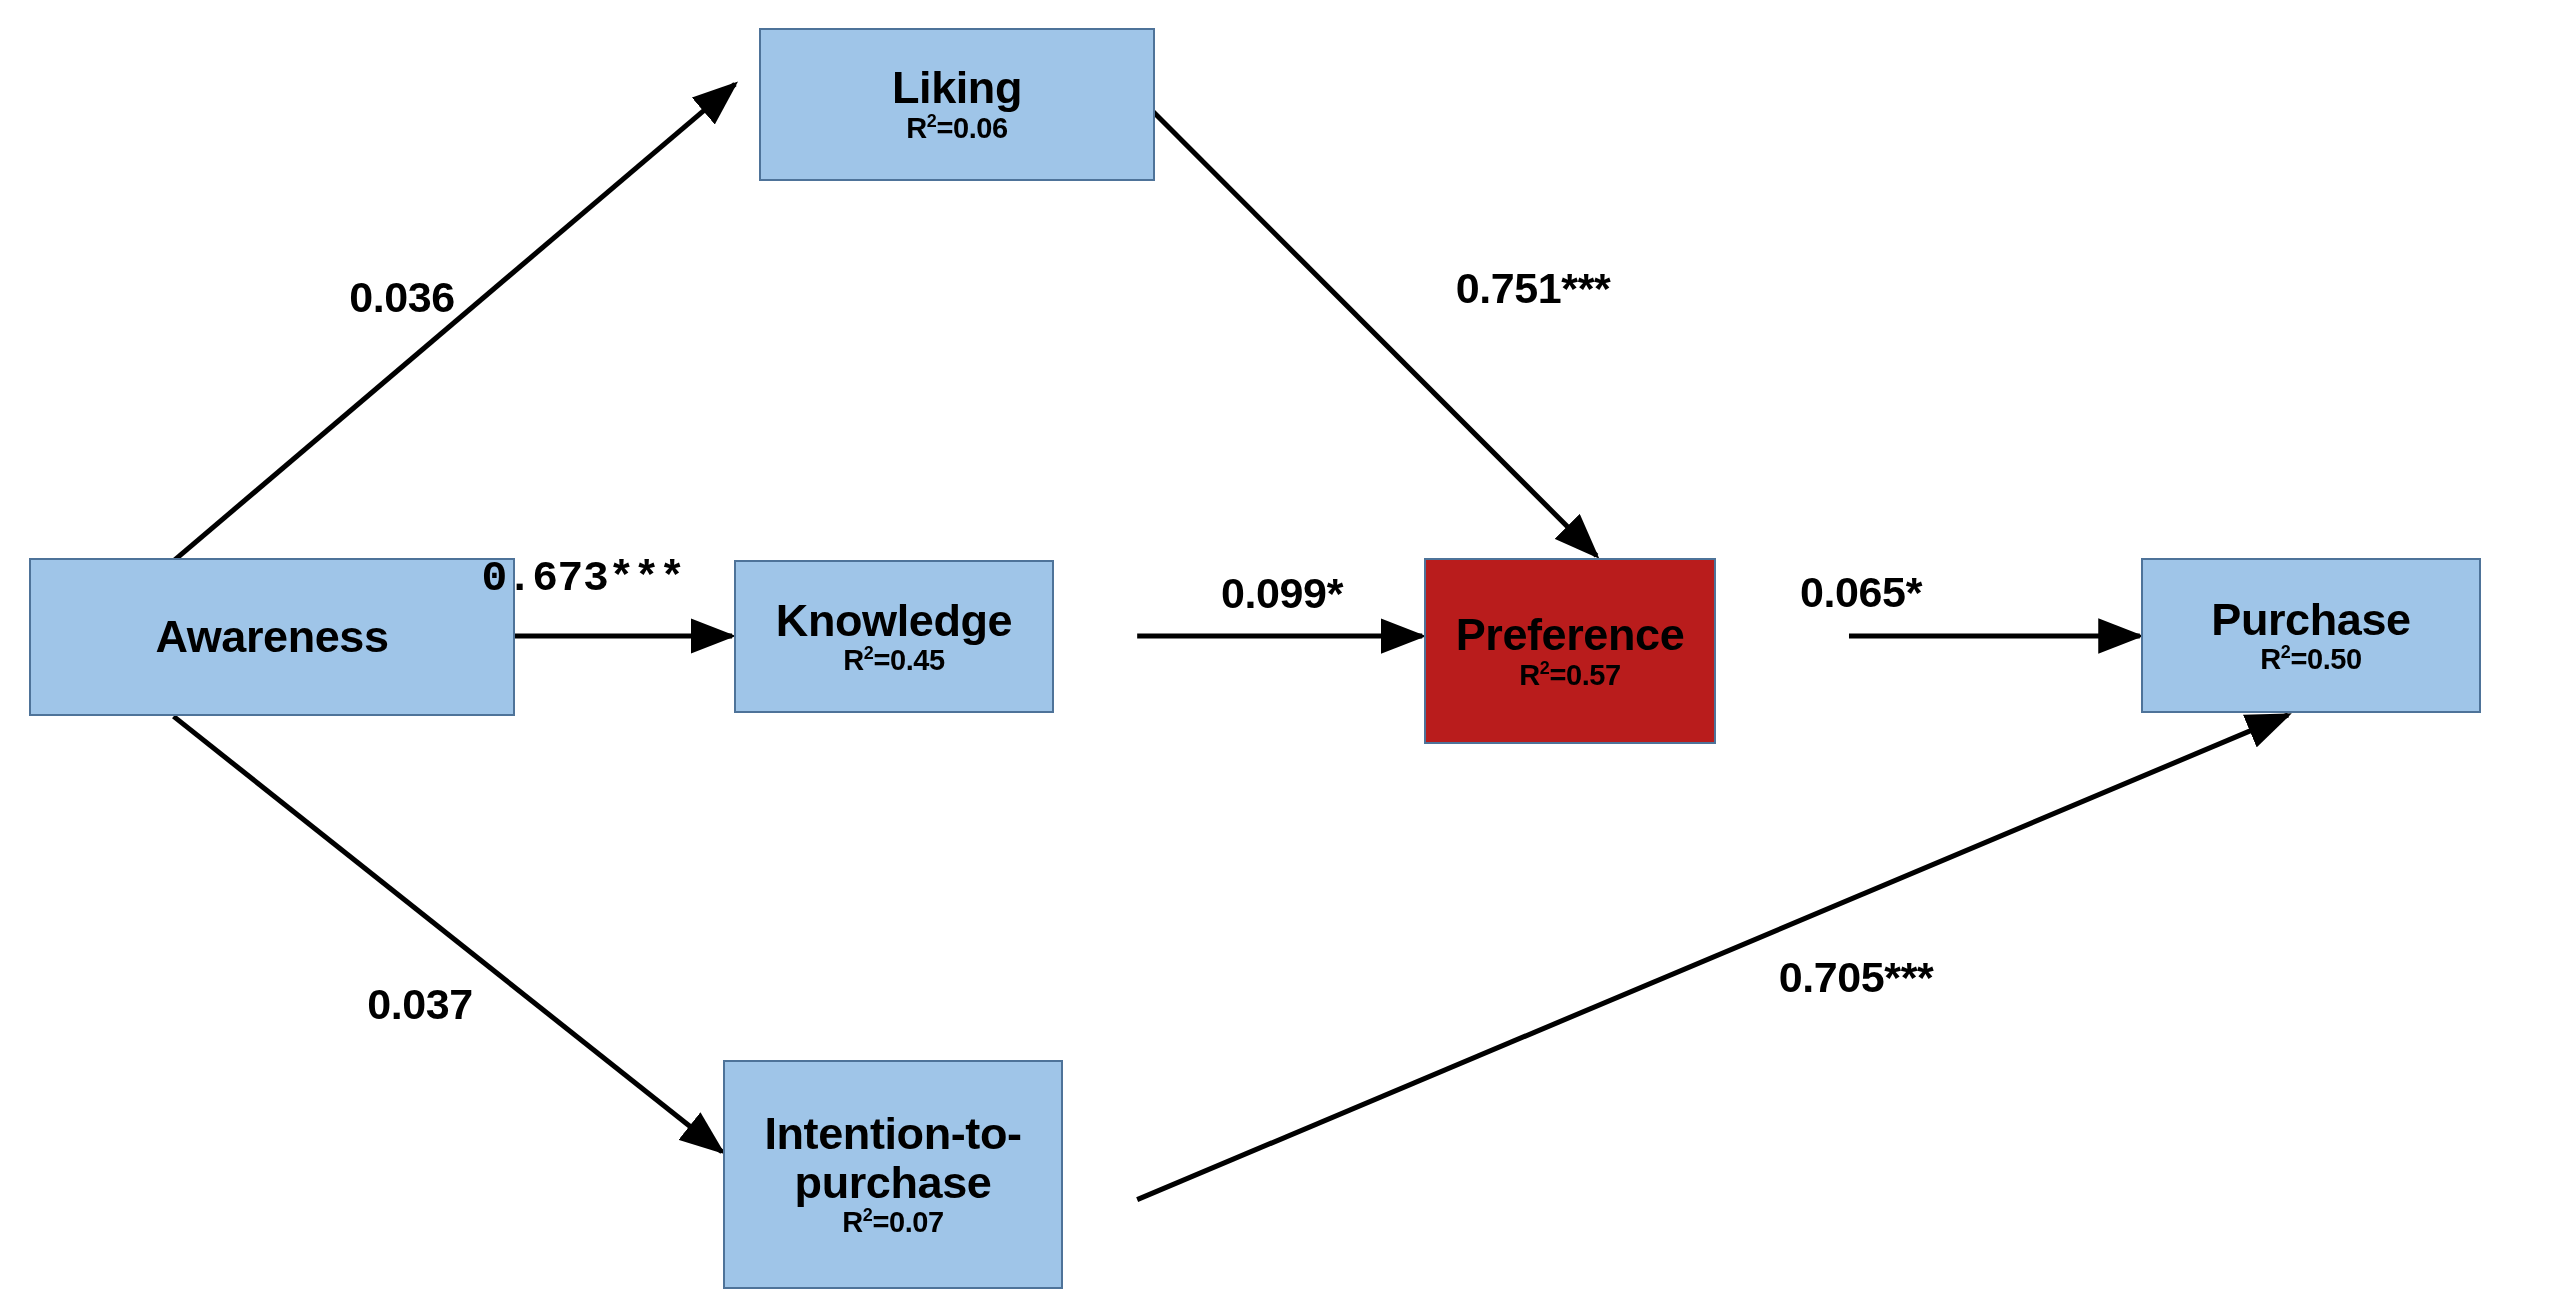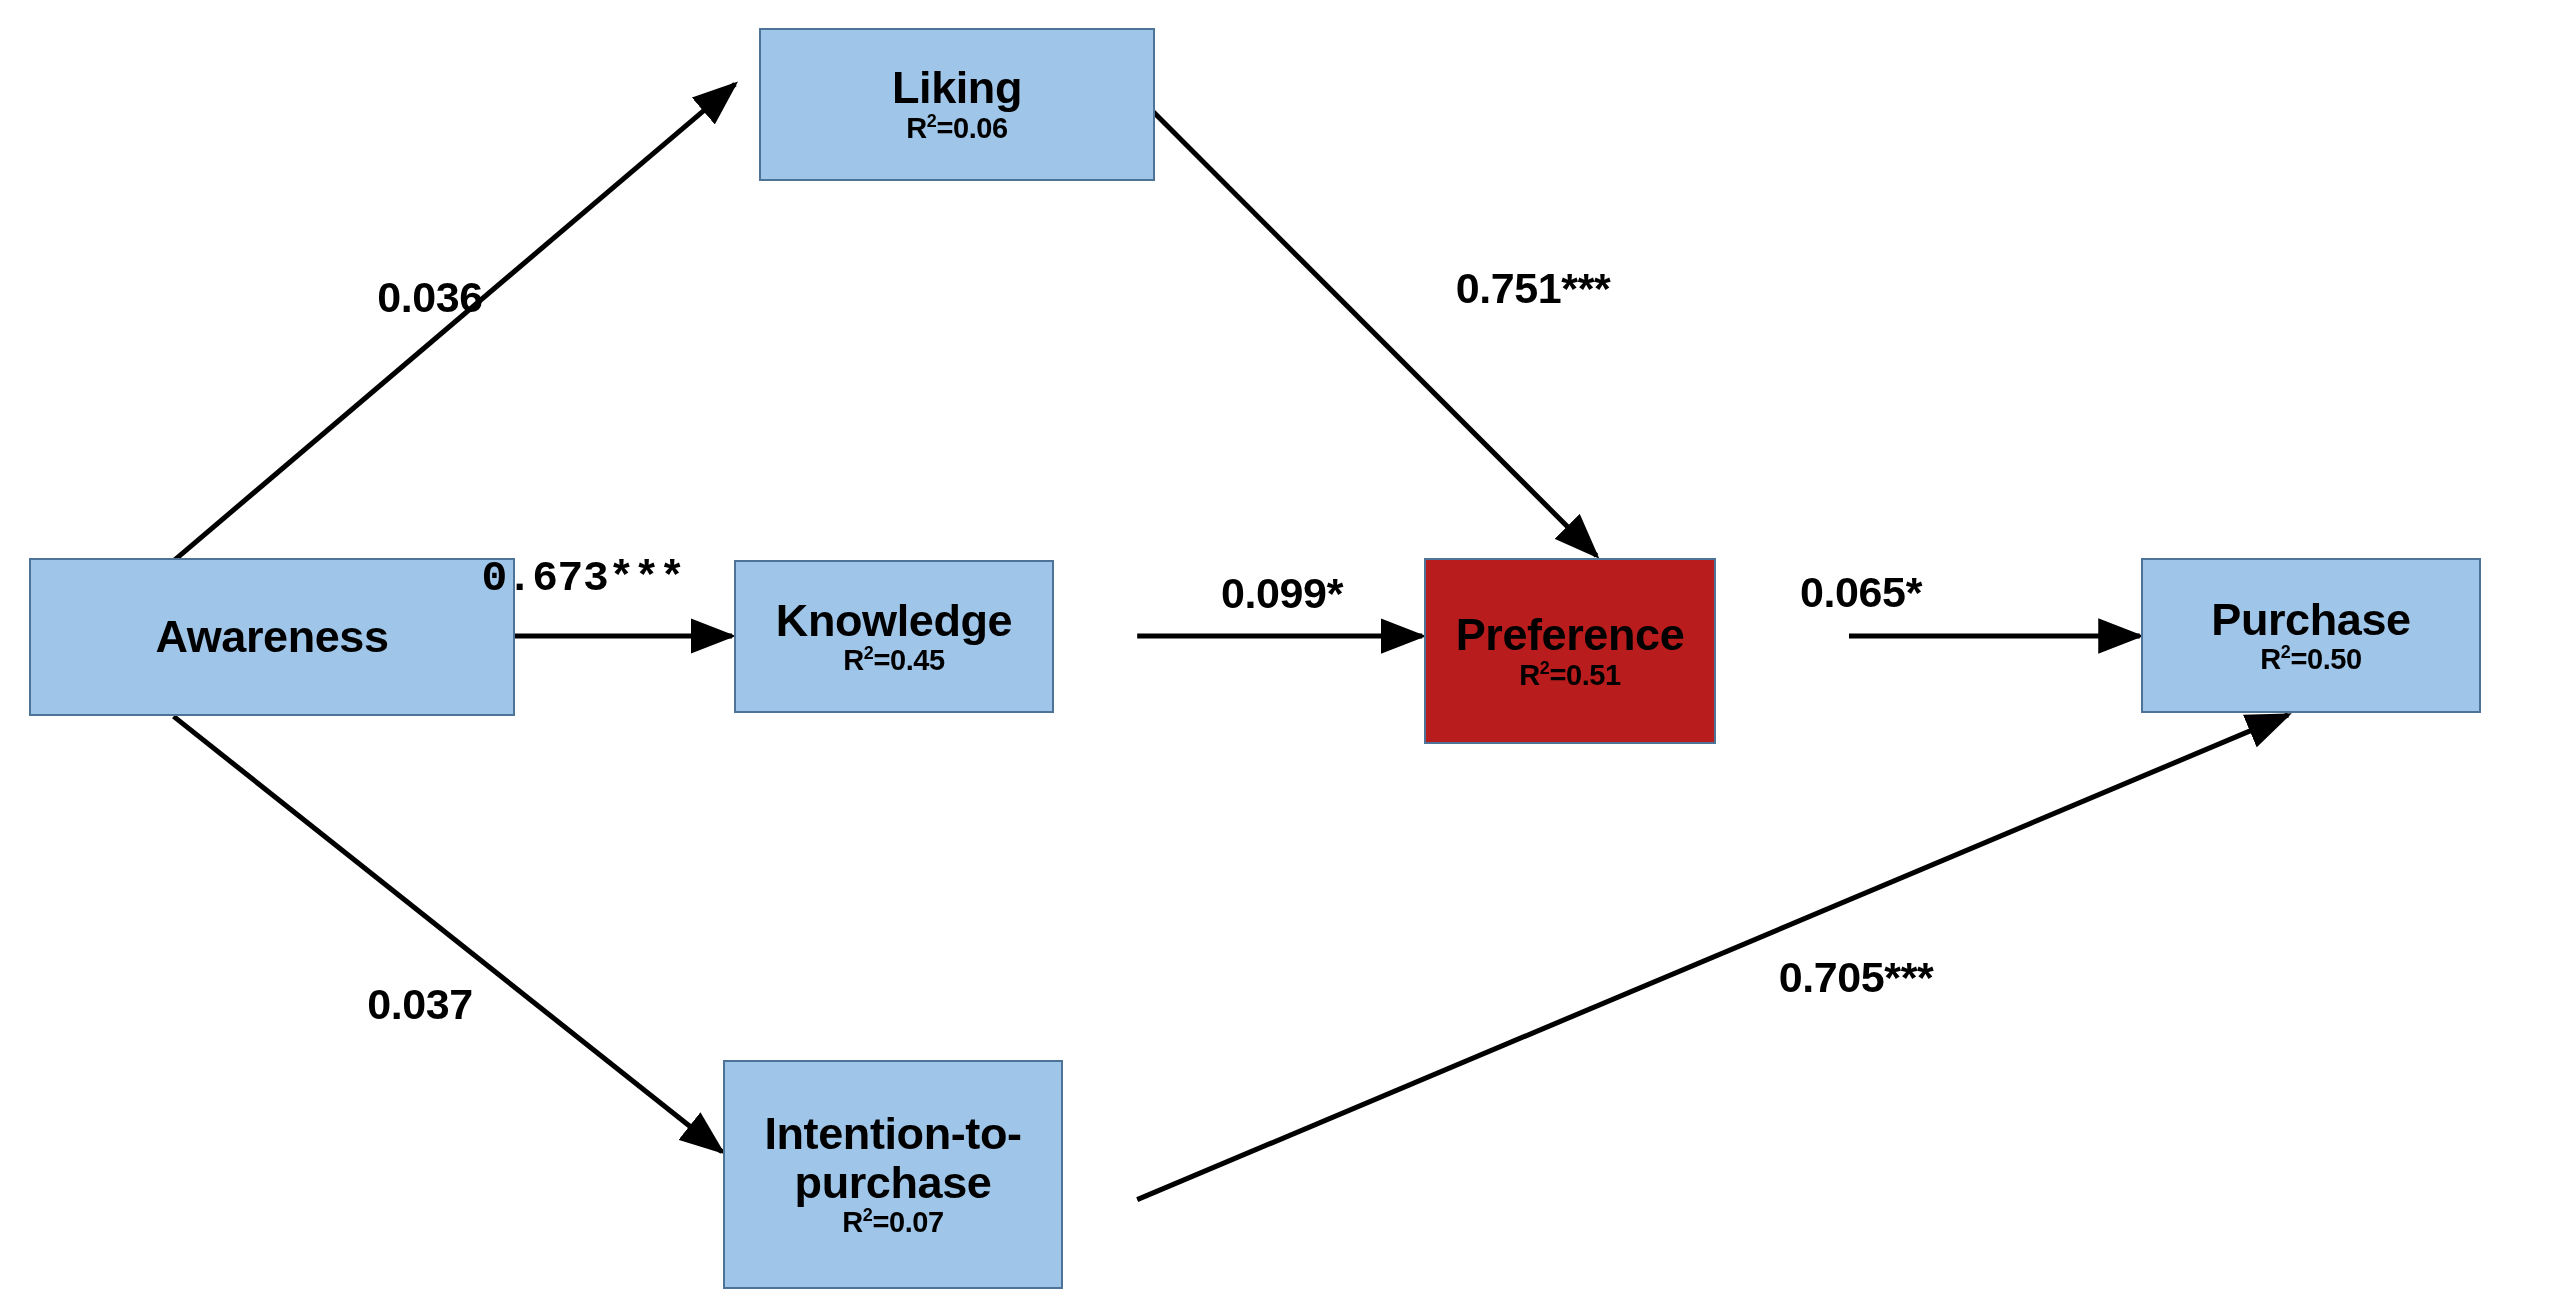--- a/index.html
+++ b/index.html
@@ -95,35 +95,35 @@
     <span class="node-r2"><span>R</span><sup>2</sup><span>=0.06</span></span>
   </div>
 
   <div class="node-box" style="left: 734px; top: 560px; width: 320px; height: 153px; background: rgb(159, 197, 232); border-color: rgb(78, 115, 153);">
     <span class="node-title">Knowledge</span>
     <span class="node-r2"><span>R</span><sup>2</sup><span>=0.45</span></span>
   </div>
 
   <div class="node-box" style="left: 1424px; top: 558px; width: 292px; height: 186px; background: #b91c1c; border-color: rgb(78, 115, 153);">
     <span class="node-title">Preference</span>
-    <span class="node-r2"><span>R</span><sup>2</sup><span>=0.51</span></span>
+    <span class="node-r2"><span>R</span><sup>2</sup><span>=0.57</span></span>
   </div>
 
   <div class="node-box" style="left: 2141px; top: 558px; width: 340px; height: 155px; background: rgb(159, 197, 232); border-color: rgb(78, 115, 153);">
     <span class="node-title">Purchase</span>
     <span class="node-r2"><span>R</span><sup>2</sup><span>=0.50</span></span>
   </div>
 
   <div class="node-box" style="left: 723px; top: 1060px; width: 340px; height: 229px; background: rgb(159, 197, 232); border-color: rgb(78, 115, 153);">
     <span class="node-title">Intention-to-</span>
     <span class="node-title">purchase</span>
     <span class="node-r2"><span>R</span><sup>2</sup><span>=0.07</span></span>
   </div>
 
-  <div class="edge-label" style="left: 402px; top: 297px; margin-left: 28px;">0.036</div>
+  <div class="edge-label" style="left: 402px; top: 297px;">0.036</div>
   <div class="edge-label" style="left: 1487px; top: 288px; margin-left: 46px;">0.751***</div>
   <div class="edge-label" style="left: 583px; top: 578px; font-family: Liberation Mono, monospace;">0.673***</div>
   <div class="edge-label" style="left: 1282px; top: 593px;">0.099*</div>
   <div class="edge-label" style="left: 1861px; top: 592px;">0.065*</div>
   <div class="edge-label" style="left: 420px; top: 1004px;">0.037</div>
   <div class="edge-label" style="left: 1856px; top: 977px;">0.705***</div>
 
 </div>
 
 

